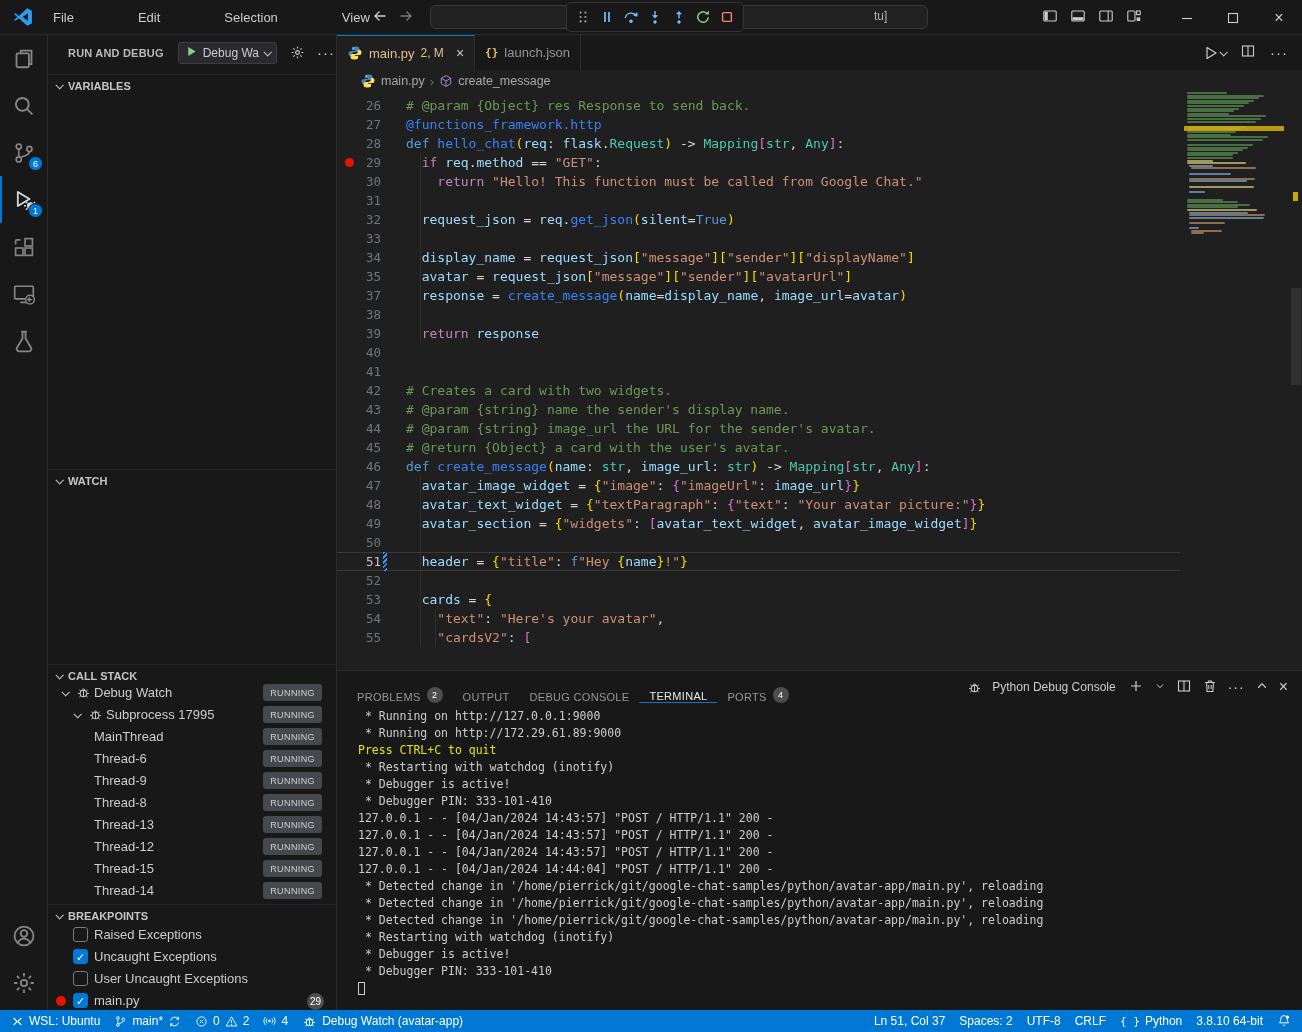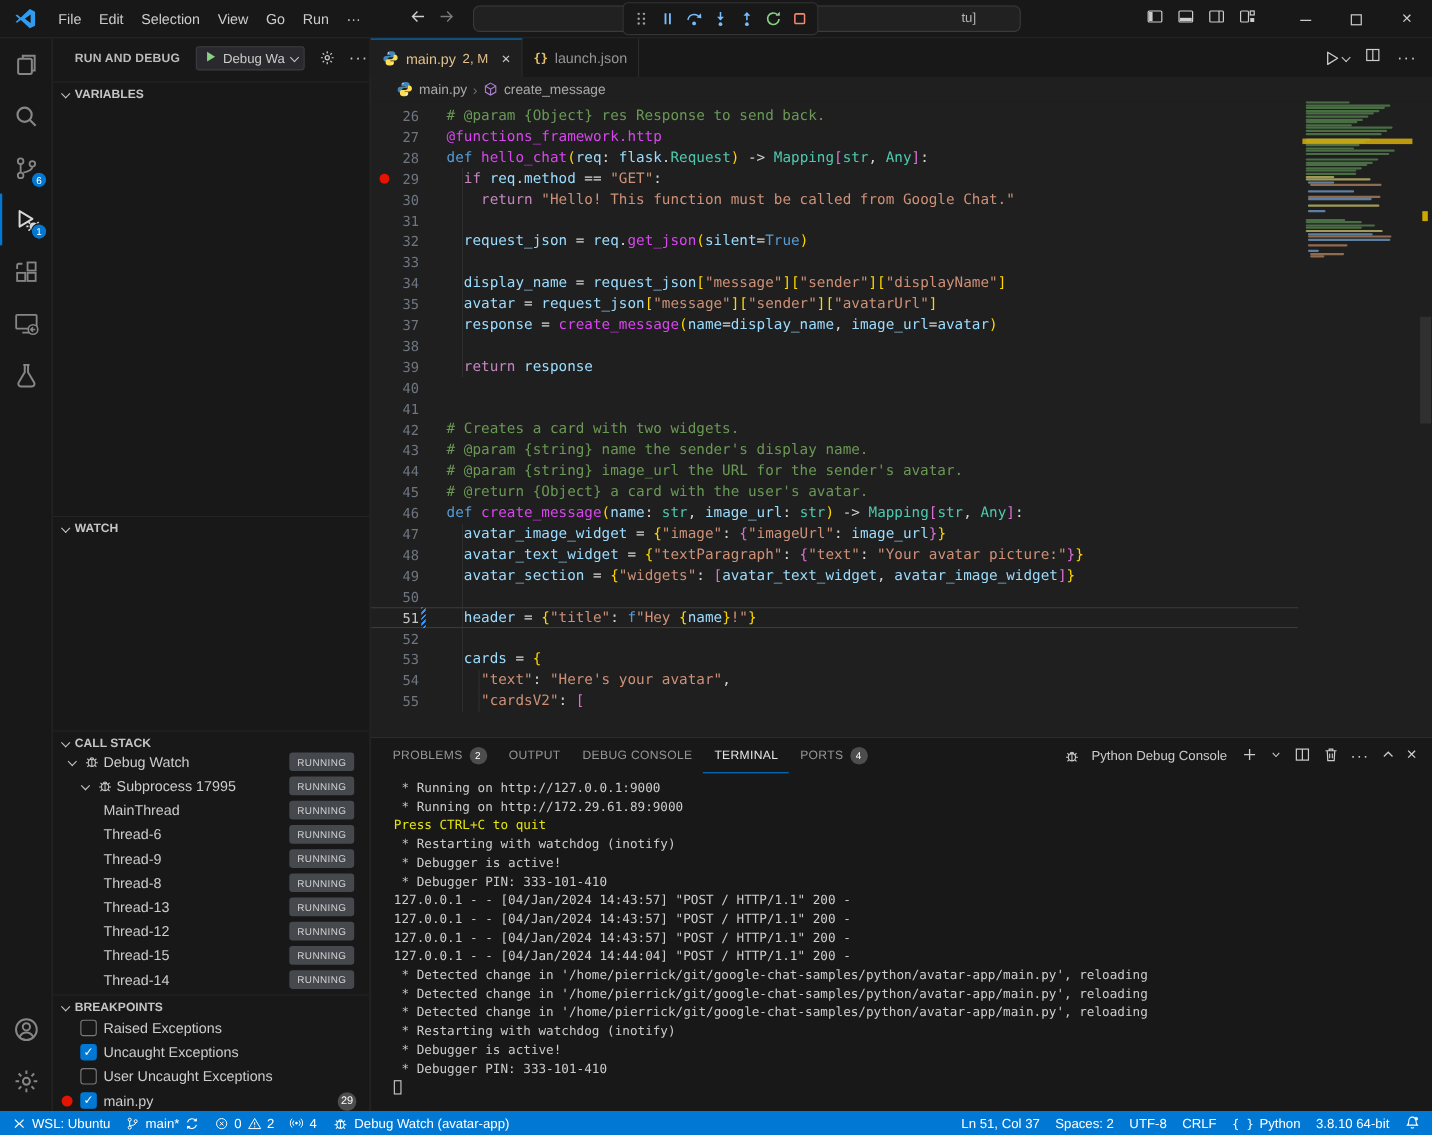--- a/index.html
+++ b/index.html
@@ -5,21 +5,21 @@
   * { margin:0; padding:0; box-sizing:border-box; }
   html,body { width:1302px; height:1032px; background:#1f1f1f; overflow:hidden;
     font-family:"Liberation Sans", sans-serif; }
   #app { position:relative; width:1302px; height:1032px; background:#181818; }
   .mono { font-family:"DejaVu Sans Mono", monospace; }
 
   
   .titlebar { position:absolute; top:0; left:0; right:0; height:35px; background:#181818;
     border-bottom:1px solid #2b2b2b; display:flex; align-items:center; color:#cccccc; }
   .logo { width:20px; height:20px; margin:0 12px 0 13px; display:flex; align-items:center; }
-  .menus { display:flex; align-items:flex-start; font-size:13px; }
+  .menus { display:flex; align-items:flex-start; font-size:13px;gap:48px; }
   .menu-item { padding:4px 8px; border-radius:5px; color:#cccccc; }
   .nav { position:absolute; left:372px; top:0; height:35px; display:flex; align-items:center; gap:10px; }
   .cmdcenter { position:absolute; left:430px; top:5px; width:498px; height:24px; background:#212121;
     border:1px solid #3a3a3a; border-radius:6px; }
   .cc-text { position:absolute; left:443px; top:3px; font-size:12px; color:#b4b4b4; }
   .dbgbar { position:absolute; left:566px; top:2px; width:178px; height:30px; background:#181818;
     border:1px solid #333333; border-radius:5px; display:flex; align-items:center;
     justify-content:space-around; padding:0 4px; z-index:5; }
   .dbgbar .tbtn { width:20px; height:20px; display:flex; align-items:center; justify-content:center; }
   .winctl { position:absolute; right:0; top:0; height:35px; display:flex; align-items:center; }
@@ -85,35 +85,35 @@
   .row.cur { border-top:1px solid #3a3a3a; border-bottom:1px solid #3a3a3a; }
   .gut { width:69px; flex:none; position:relative; height:19px; }
   .lnum { position:absolute; right:25px; top:1.5px; color:#6e7681; font-size:12.5px; }
   .row.cur .lnum { color:#c6c6c6;margin-left:48px; }
   .bpdot { position:absolute; left:8px; top:5px; width:9px; height:9px; border-radius:50%; background:#e51400; }
   .sqg { position:absolute; left:46px; top:0; width:4px; height:19px;
     background:repeating-linear-gradient(135deg,#3794ff 0 1.5px,transparent 1.5px 3.5px); }
   .ct { white-space:pre; }
   .guide { position:absolute; top:0; bottom:0; width:1px; background:#2e2e2e; }
   .tok-c { color:#6a9955; } .tok-k { color:#c586c0; } .tok-d { color:#569cd6; }
-  .tok-f { color:#d946ef; } .tok-t { color:#4ec9b0; } .tok-v { color:#9cdcfe; }
+  .tok-f { color:#3b82f6; } .tok-t { color:#4ec9b0; } .tok-v { color:#9cdcfe; }
   .tok-s { color:#ce9178; } .tok-p { color:#d4d4d4; } .tok-b1 { color:#ffd700; }
   .tok-b2 { color:#da70d6; }
 
   .minimap { position:absolute; left:847px; top:0; width:96px; bottom:0; }
   .mm-bar { position:absolute; height:2px; border-radius:1px; }
   .mm-band { position:absolute; left:0; right:-4px; height:5px; background:rgba(216,176,12,.85); }
   .ovr { position:absolute; right:0; top:0; width:14px; bottom:0; }
   .ovr-slider { position:absolute; right:1px; width:10px; top:196px; height:97px; background:rgba(255,255,255,.08); }
   .ovr-gold { position:absolute; right:4px; width:5px; top:100px; height:9px; background:#cca700; }
 
   
   .panel { height:340px; background:#181818; border-top:1px solid #2b2b2b; display:flex; flex-direction:column; }
   .phead { height:32px; display:flex; align-items:center; padding-left:10px; }
-  .ptab { padding:0 10px; height:32px; display:flex; align-items:center; gap:6px; font-size:11px;
+  .ptab { padding:0 10px; height:32px; display:flex; align-items:flex-end; gap:6px; font-size:11px;
     letter-spacing:.3px; color:#969696; }
   .ptab.active { color:#e7e7e7; border-bottom:1px solid #0078d4; }
   .pbadge { min-width:16px; height:16px; border-radius:9px; background:#4d4d4d; color:#ffffff; font-size:9px;
     display:flex; align-items:center; justify-content:center; padding:0 4px; }
   .pacts { margin-left:auto; display:flex; align-items:center; gap:10px; padding-right:14px; color:#cccccc;
     font-size:12px; }
   .term { flex:1; padding:5px 0 0 21px; font-family:"DejaVu Sans Mono", monospace; font-size:11.5px;
     line-height:17px; color:#cccccc; white-space:pre; overflow:hidden; }
   .tl.y { color:#e5e510; }
   .tcursor { display:inline-block; width:7px; height:13px; border:1px solid #cccccc; vertical-align:middle; }

